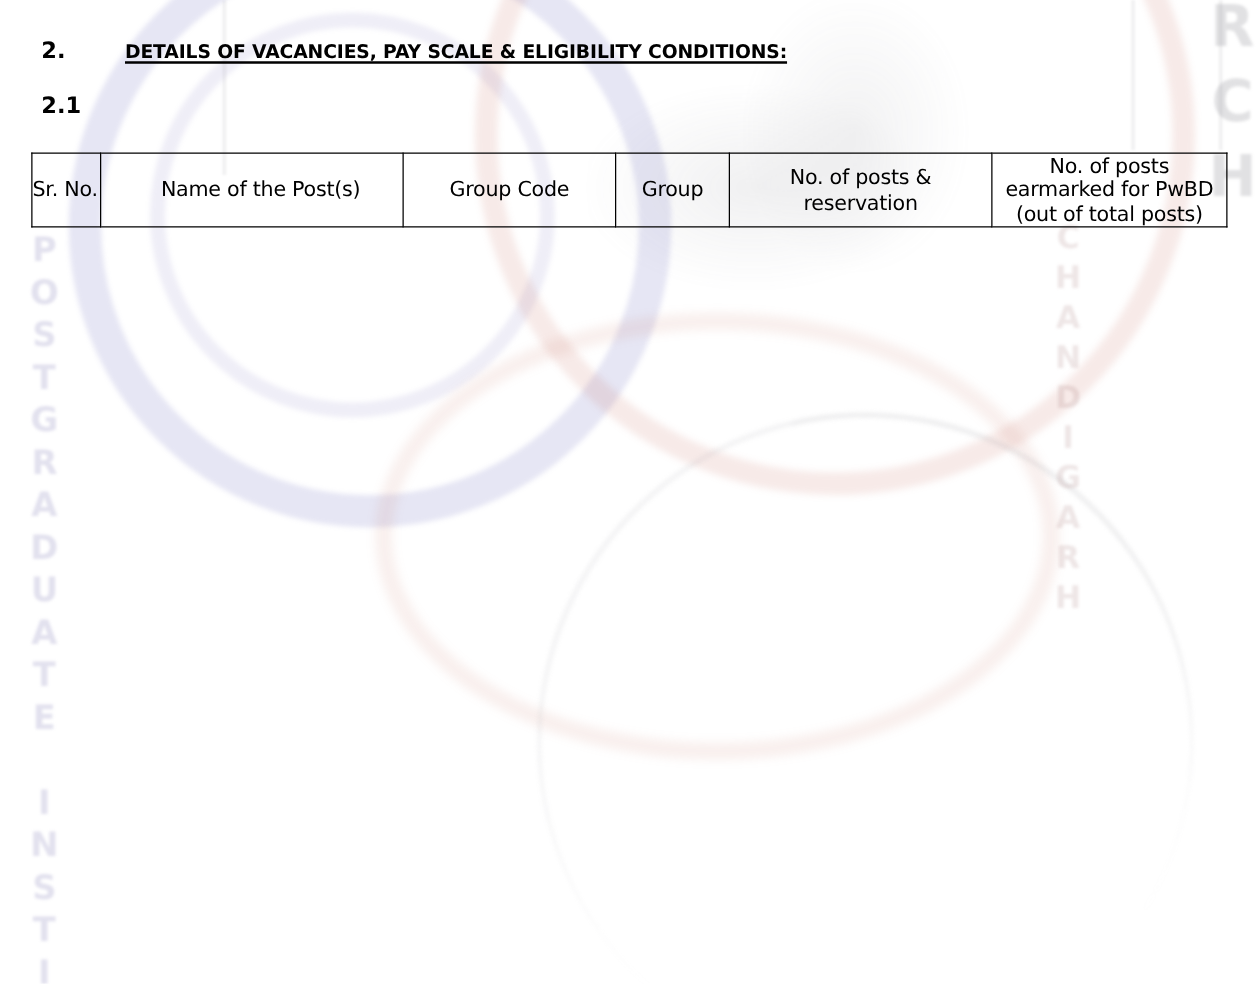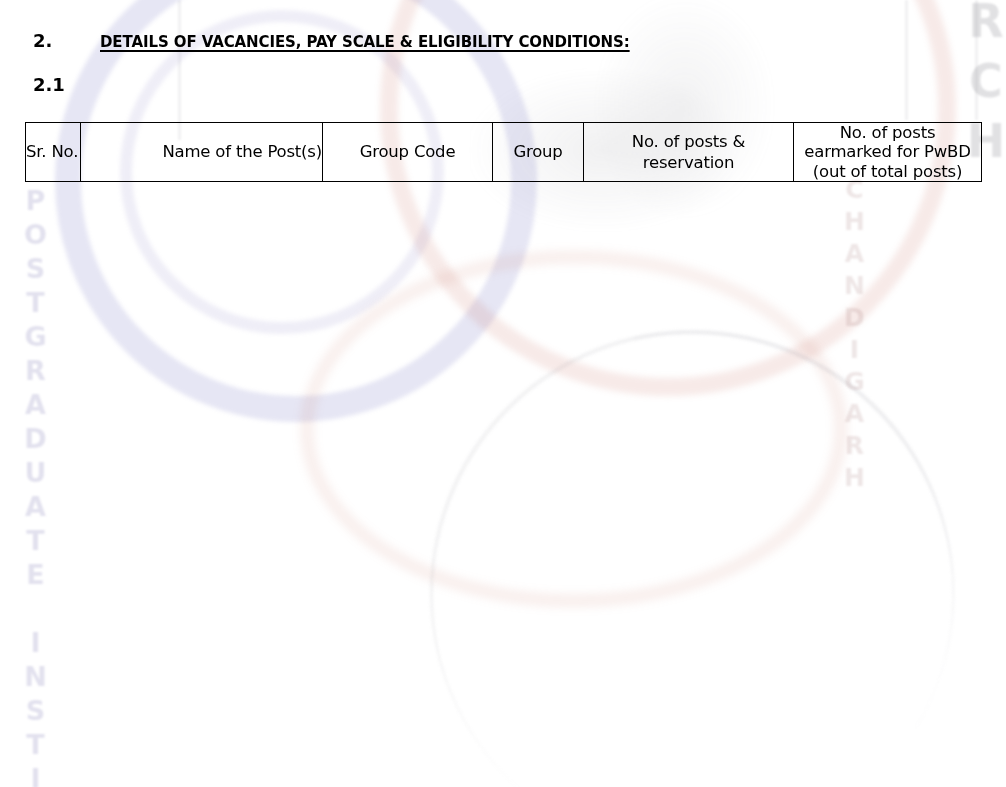--- a/index.html
+++ b/index.html
@@ -233,21 +233,21 @@
       <col class="c-srno">
         <col class="c-name">
         <col class="c-code">
       <col class="c-group">
         <col class="c-posts">
         <col class="c-pwbd">
     </colgroup>
     <thead>
       <tr>
         <th class="c-srno">Sr. No.</th>
-        <th class="c-name" style="text-align:right;padding-left:14px">Name of the Post(s)</th>
+        <th class="c-name" style="text-align:center;padding-left:14px">Name of the Post(s)</th>
         <th class="c-code">Group Code</th>
         <th class="c-group">Group</th>
         <th class="c-posts">No. of posts &amp; reservation</th>
         <th class="c-pwbd">No. of posts earmarked for PwBD (out of total posts)</th>
       </tr>
     </thead>
     <tbody id="table-body"></tbody>
   </table>
 
 </div>

